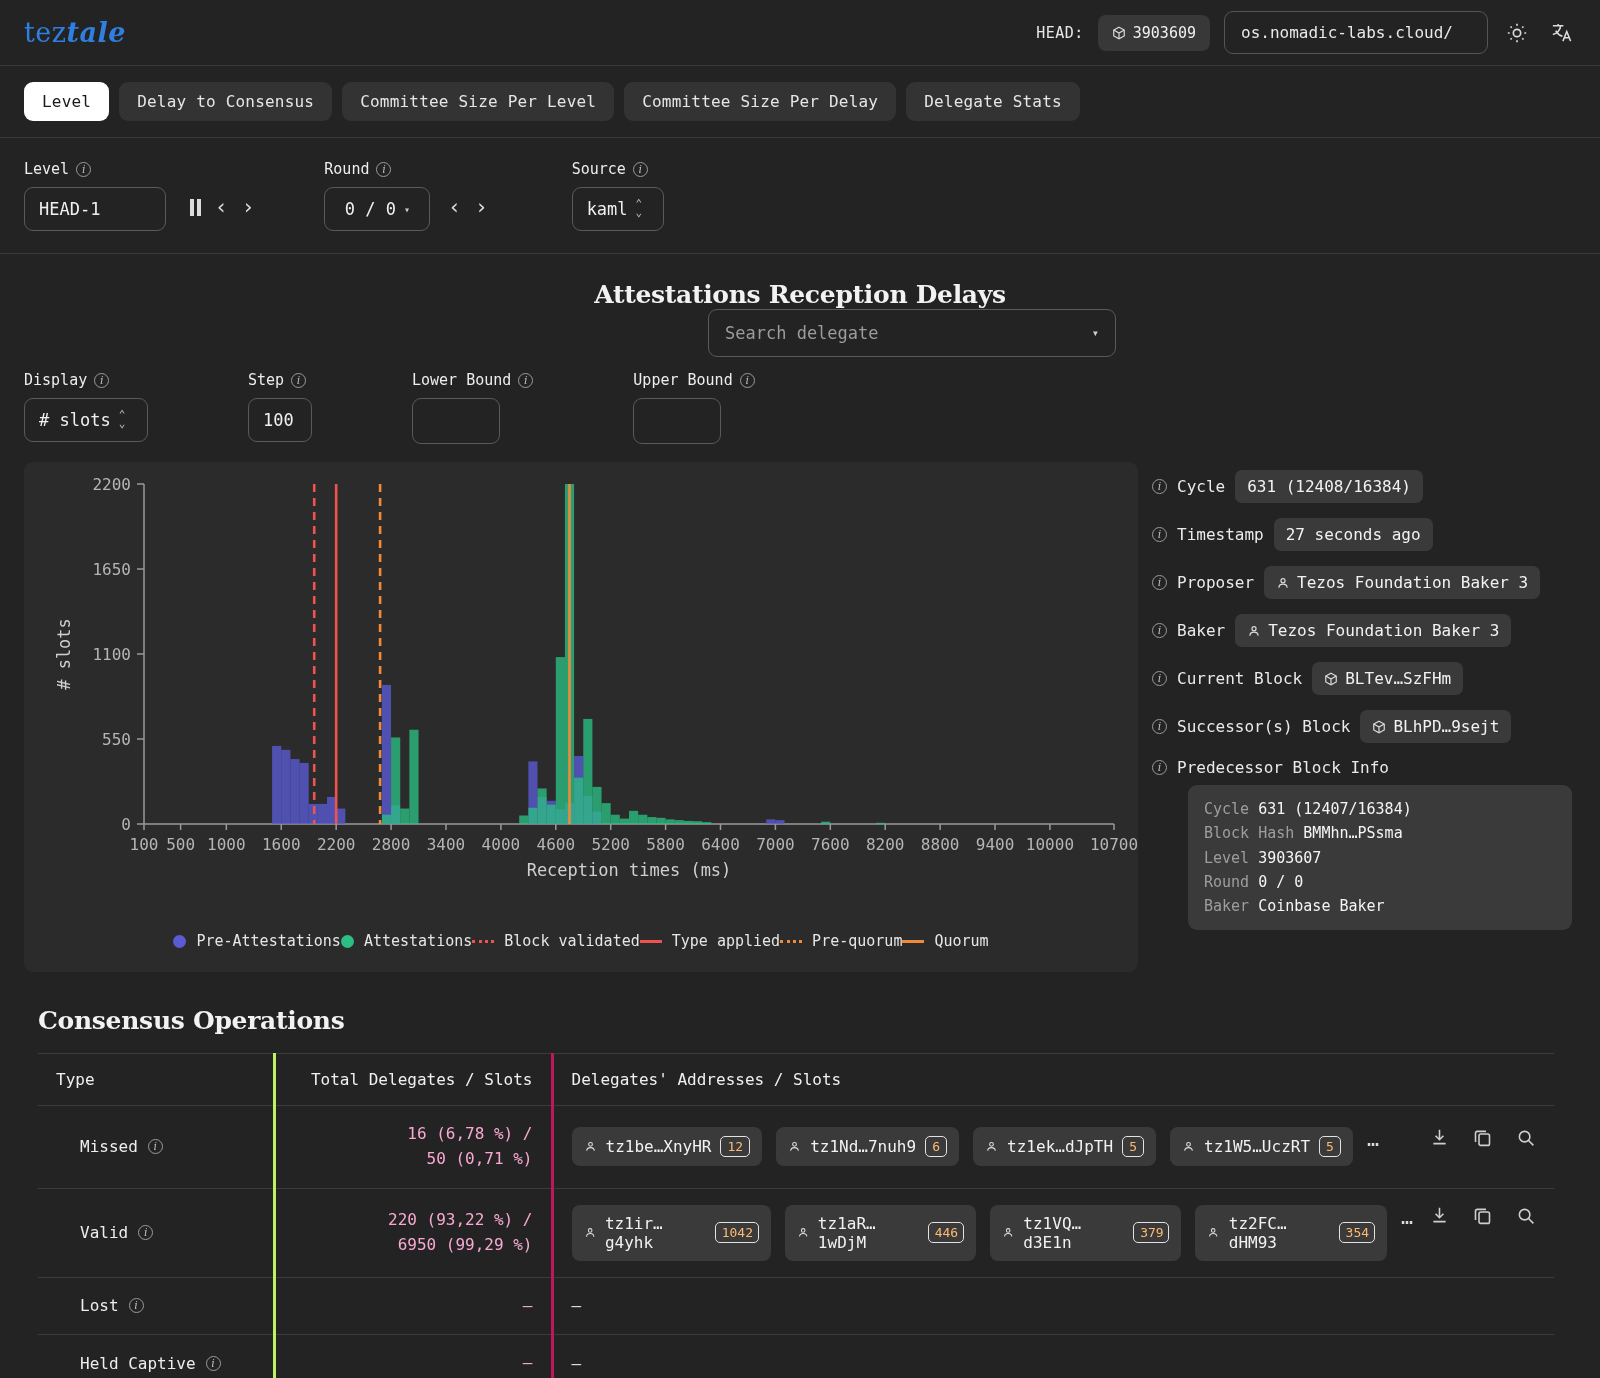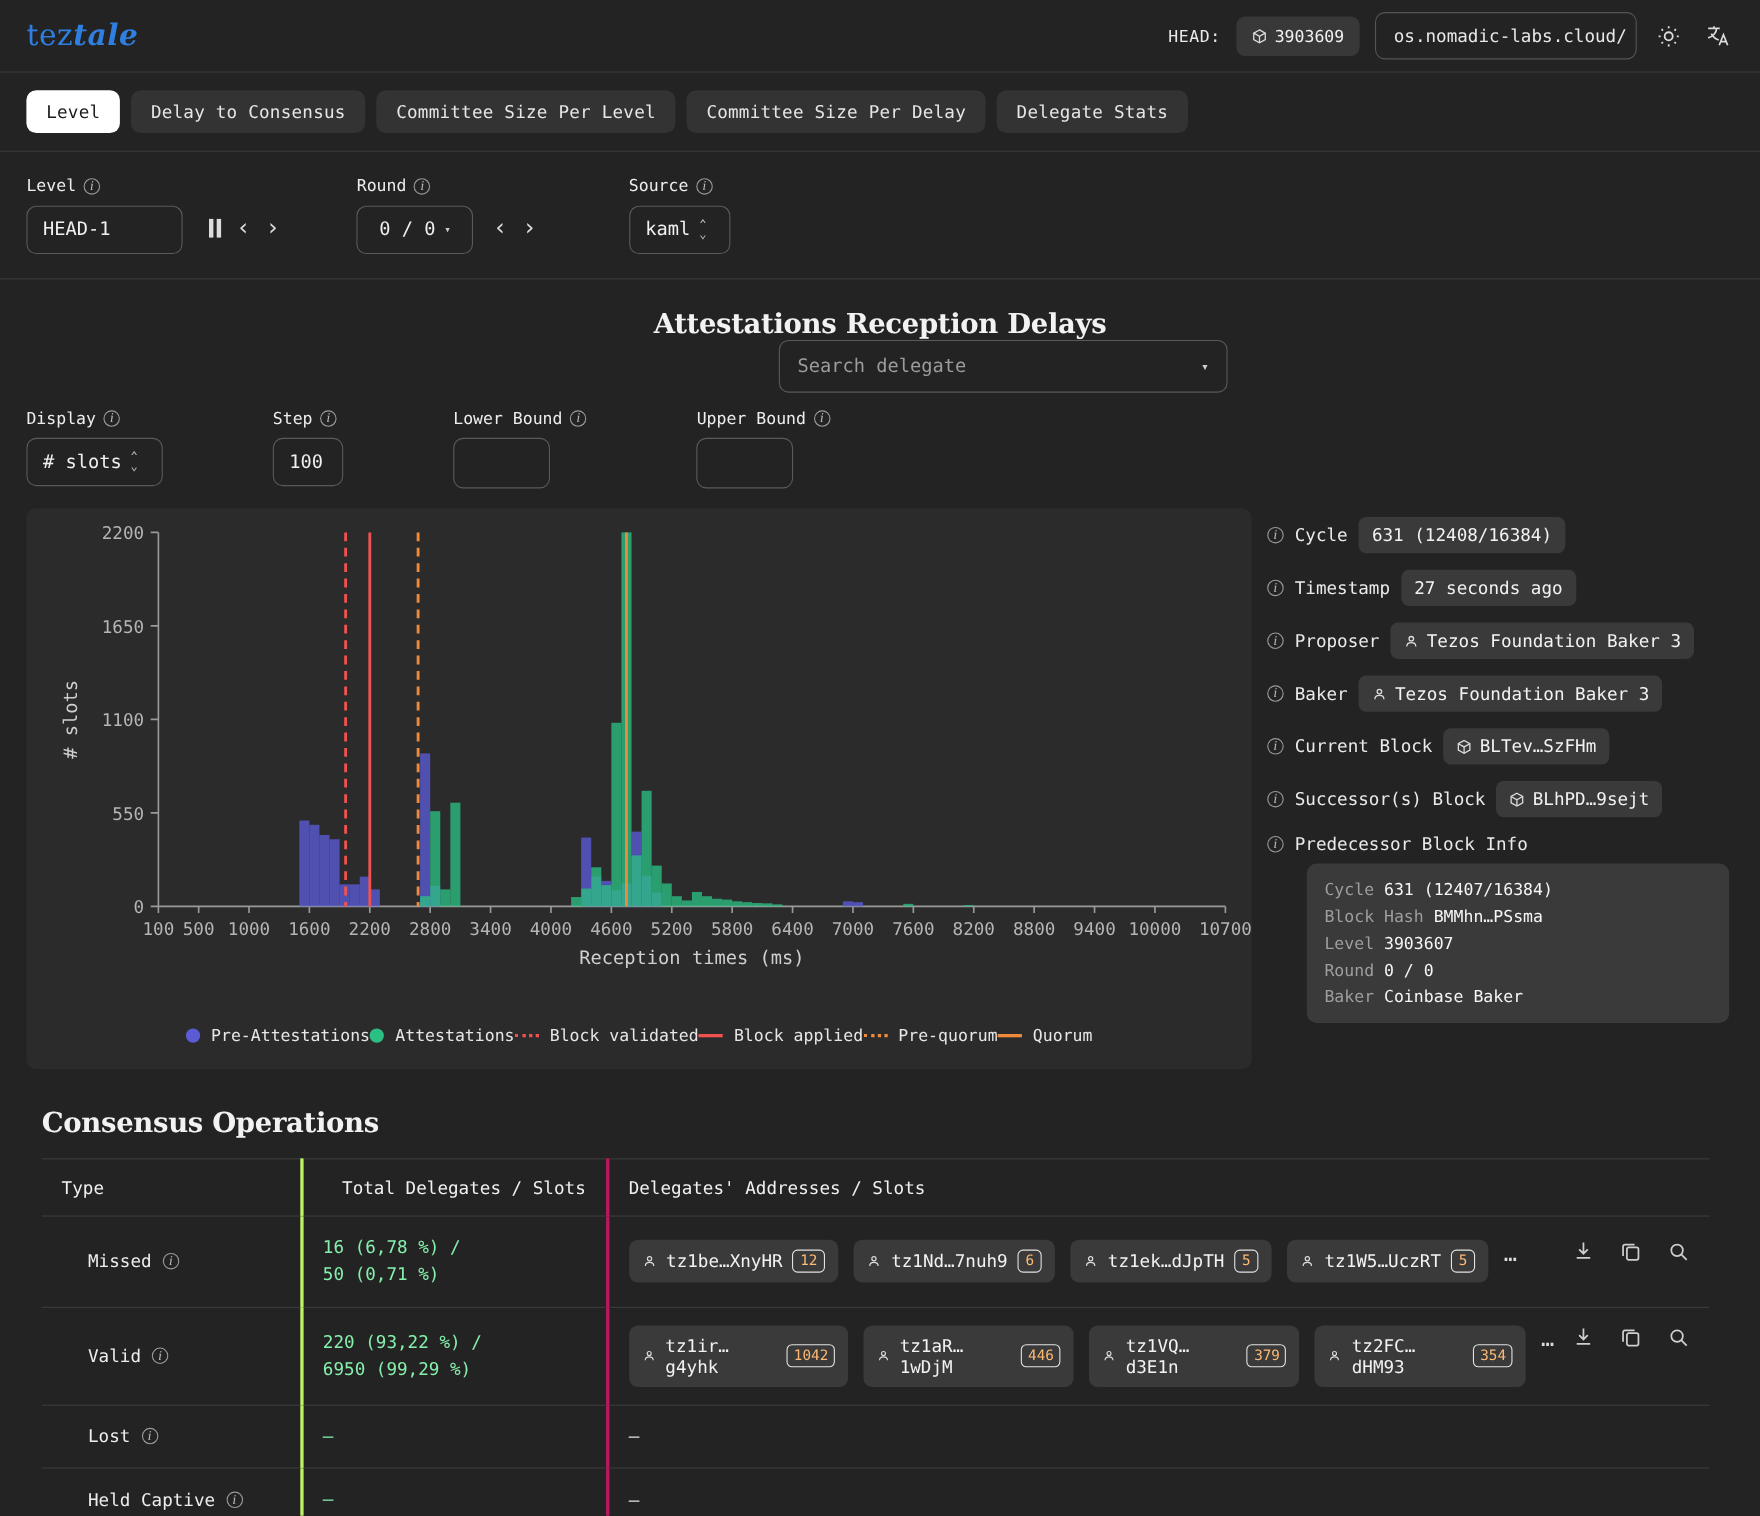--- a/index.html
+++ b/index.html
@@ -20,21 +20,21 @@
   #logo { font-family: "DejaVu Serif", serif; font-size: 27px; color: #2f7fe0; letter-spacing: .5px;}
   #logo .it { font-style: italic; font-weight: bold; }
   #topbar-right { margin-left: auto; display: flex; align-items: center; gap: 14px; }
   .head-label { font-size: 15px; color: #e8e8e8; letter-spacing: .5px;}
   .chip {
     background: #383838; border-radius: 8px; padding: 9px 14px;
     font-size: 15px; color: #f0f0f0; display: flex; align-items: center; gap: 7px;
   }
   .endpoint {
     border: 1px solid #555; border-radius: 9px; padding: 11px 16px;
-    font-size: 16px; color: #e8e8e8; background: #232323; width: 238px;
+    font-size: 16px; color: #e8e8e8; background: #232323; width: 264px;
     overflow: hidden; white-space: nowrap; text-align: left;
   }
   .icon-btn { width: 30px; height: 30px; display:flex; align-items:center; justify-content:center; color:#dcdcdc; cursor:pointer;}
 
   
   #tabs { display: flex; gap: 10px; padding: 16px 24px; border-bottom: 1px solid #3a3a3a; }
   .tab {
     background: #333; color: #e6e6e6; border: none; border-radius: 9px;
     padding: 10px 18px; font-size: 16px; font-family: "DejaVu Sans Mono", monospace;
     cursor: pointer; letter-spacing: .2px;
@@ -107,21 +107,21 @@
   #pred-box .k { color: #9e9e9e; }
   #pred-box .v { color: #f5f5f5; }
 
   
   #ops-title { padding: 34px 24px 18px 38px; }
   table { width: 1516px; margin: 0 38px; border-collapse: collapse; }
   th, td { text-align: left; padding: 16px 18px; border-bottom: 1px solid #3c3c3c; font-size: 16px;}
   thead th { color: #f0f0f0; font-weight: normal; border-top: 1px solid #3c3c3c;}
   th.c1, td.c1 { width: 236px; border-right: 3px solid #bef264; }
   th.c2, td.c2 { width: 278px; border-right: 3px solid #be185d; text-align: right; }
-  td.c2 { text-align: left; color: #86efac; white-space: pre-line; line-height: 1.55;}
+  td.c2 { text-align: right; color: #f9a8d4; white-space: pre-line; line-height: 1.55;}
   td.c1 { color: #ededed; }
   .type-cell { display:flex; align-items:center; gap: 10px; padding-left: 24px; }
   .addr-cell { display: flex; align-items: flex-start; gap: 14px; }
   .addr-chip {
     background: #3a3a3a; border-radius: 8px; padding: 9px 12px; display:flex;
     align-items:center; gap: 9px; font-size: 16px; color: #f2f2f2;
   }
   .slot-box {
     border: 1.5px solid #e2e2e2; border-radius: 5px; padding: 2px 6px;
     font-size: 13px; color: #fdba74; min-width: 22px; text-align: center;
@@ -371,21 +371,21 @@
         <div class="lg">
           <span class="dot" style="background: rgb(43, 191, 131);"></span>
           <span>Attestations</span>
         </div>
         <div class="lg">
           <span class="dash" style="border-color: rgb(239, 83, 80);"></span>
           <span>Block validated</span>
         </div>
         <div class="lg">
           <span class="solid" style="border-color: rgb(239, 83, 80);"></span>
-          <span>Block applied</span>
+          <span>Type applied</span>
         </div>
         <div class="lg">
           <span class="dash" style="border-color: rgb(239, 138, 58);"></span>
           <span>Pre-quorum</span>
         </div>
         <div class="lg">
           <span class="solid" style="border-color: rgb(239, 138, 58);"></span>
           <span>Quorum</span>
         </div>
       </div>

